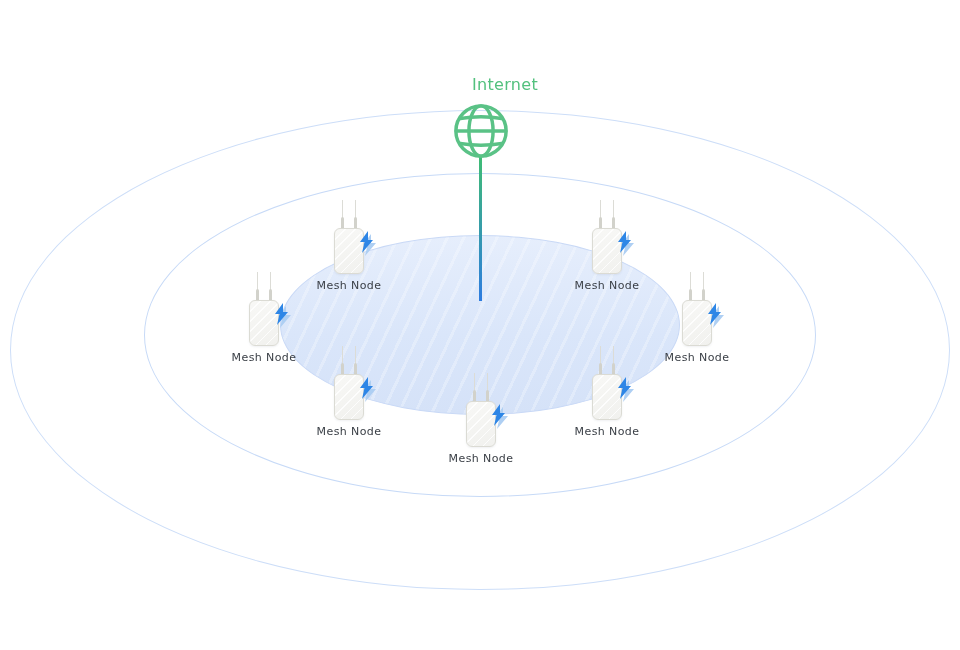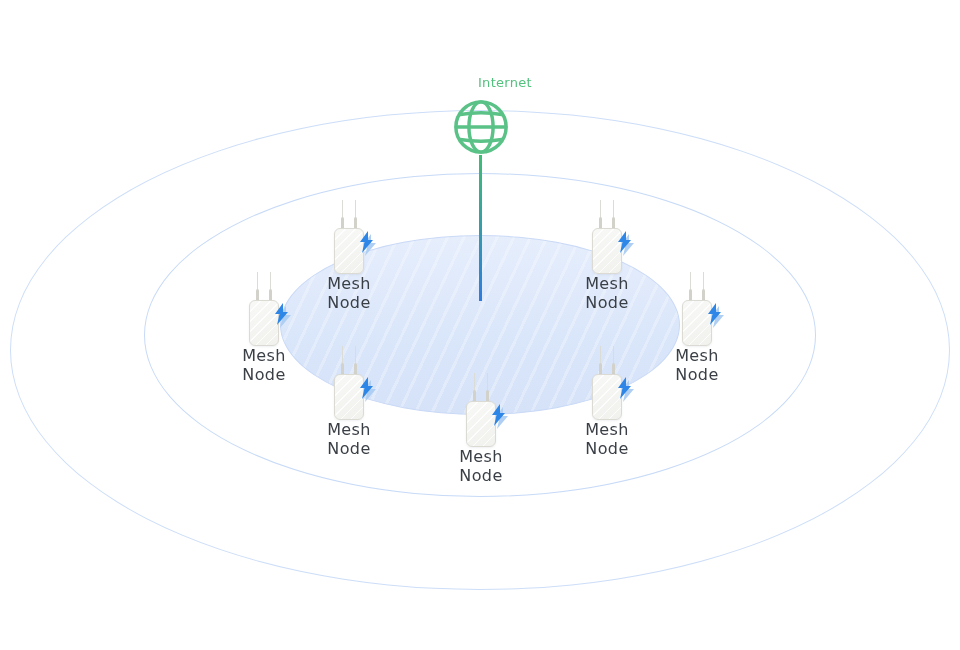--- a/index.html
+++ b/index.html
@@ -15,21 +15,21 @@
     left:280px;top:235px;width:400px;height:180px;
     background:linear-gradient(180deg,#e6eefc 0%,#dae6fa 55%,#d5e2f8 100%);
     border:1px solid #c9d9f6;
   }
   .coverage::before{
     content:"";position:absolute;inset:0;border-radius:50%;
     background:repeating-linear-gradient(115deg,rgba(255,255,255,.28) 0 3px,rgba(255,255,255,0) 3px 15px);
   }
   
   .internet{position:absolute;left:436px;top:75px;width:90px;display:flex;flex-direction:column;align-items:center;z-index:6;}
-  .internet-label{font-size:13px;color:#53c17e;letter-spacing:.3px;margin-left:48px;}
+  .internet-label{font-size:16px;color:#53c17e;letter-spacing:.3px;margin-left:48px;}
   .globe{margin-top:8px;display:block;}
   .uplink{
     position:absolute;left:479px;top:155px;width:3px;height:146px;z-index:3;
     background:linear-gradient(180deg,#3fbd73 0%,#2d7ce0 100%);
   }
   
   .node{position:absolute;width:90px;z-index:5;text-align:center;}
   .device{position:relative;width:30px;height:74px;margin:0 auto;}
   .body{
     position:absolute;left:0;bottom:0;width:30px;height:46px;box-sizing:border-box;
@@ -37,21 +37,21 @@
       repeating-linear-gradient(135deg,rgba(255,255,255,.85) 0 1px,rgba(255,255,255,0) 1px 7px),
       linear-gradient(160deg,#f8f8f6 0%,#f1f1ee 100%);
     border:1px solid #dbdbd4;border-radius:6px;
     box-shadow:0 1px 2px rgba(120,130,150,.12);
   }
   .ant{position:absolute;bottom:44px;width:3px;height:30px;}
   .ant-l{left:7px;} .ant-r{right:7px;}
   .ant::before{content:"";position:absolute;top:0;left:1px;width:1px;height:18px;background:#dcdcd6;}
   .ant::after{content:"";position:absolute;bottom:0;left:0;width:3px;height:13px;background:#d2d2cb;border-radius:1.5px;}
   .bolt{position:absolute;right:-13px;top:30px;}
-  .nlabel{font-size:16px;color:#3a3f46;letter-spacing:.4px;}
+  .nlabel{margin-top:5px;font-size:11px;color:#3a3f46;letter-spacing:.4px;}
   
   .node-root{z-index:6;}
   .device.root{width:40px;height:99px;}
   .root .body{width:40px;height:56px;border-radius:8px;}
   .root .ant{bottom:54px;height:43px;}
   .root .ant-l{left:10px;} .root .ant-r{right:10px;}
   .root .ant::before{height:28px;}
   .root .ant::after{height:16px;}
   .root-title{position:absolute;top:64px;left:0;width:100%;font-size:14px;color:#33383f;letter-spacing:.3px;}
   .root-hop{position:absolute;top:82px;left:0;width:100%;font-size:11px;color:#8f959d;letter-spacing:.3px;}

